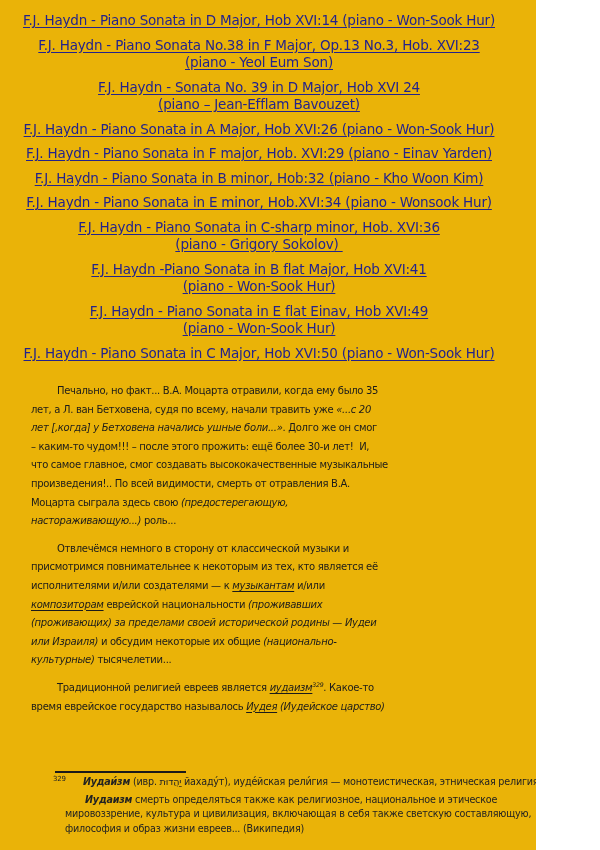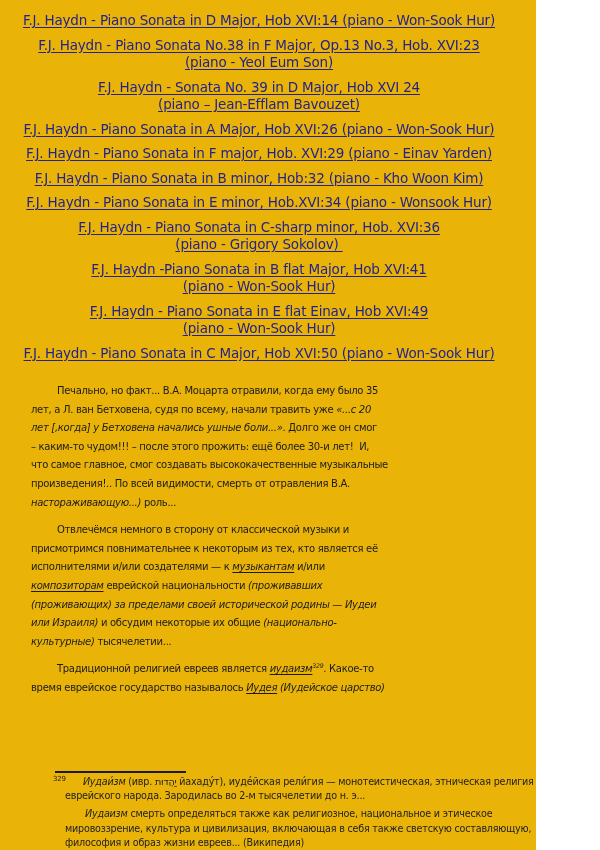--- a/index.html
+++ b/index.html
@@ -36,21 +36,21 @@
     margin: 20px 20px 0 31px;
     font-size: 10px;
     line-height: 18.6px;
     letter-spacing: -0.3px;
   }
   .para + .para { margin-top: 9px; }
   .line { white-space: pre; }
   .line.ind { padding-left: 26px; }
   .it { font-style: italic; }
   .un { text-decoration: underline; text-underline-offset: 2px; margin-top: 12px; }
-  .bd { font-weight: normal; }
+  .bd { font-weight: bold; }
   sup { font-size: 0.62em; line-height: 0; }
 
   
   .fn-sep {
     position: absolute;
     left: 55px;
     top: 771px;
     width: 131px;
     border-top: 2px solid #1a1a1a;
   }
@@ -114,20 +114,21 @@
       </a>
     </nav>
   <main class="body-text">
       <div class="para">
         <div class="line ind"><span>Печально, но факт... В.А. Моцарта отравили, когда ему было 35</span></div>
         <div class="line"><span>лет, а Л. ван Бетховена, судя по всему, начали травить уже </span><span class="it">«...с 20</span></div>
         <div class="line"><span class="it">лет [,когда] у Бетховена начались ушные боли...»</span><span>. Долго же он смог</span></div>
         <div class="line"><span>– каким-то чудом!!! – после этого прожить: ещё более 30-и лет!  И,</span></div>
         <div class="line"><span>что самое главное, смог создавать высококачественные музыкальные</span></div>
         <div class="line"><span>произведения!.. По всей видимости, смерть от отравления В.А.</span></div>
+        <div class="line"><span>Моцарта сыграла здесь свою </span><span class="it">(предостерегающую,</span></div>
         <div class="line"><span class="it">настораживающую...)</span><span> роль...</span></div>
       </div>
       <div class="para">
         <div class="line ind"><span>Отвлечёмся немного в сторону от классической музыки и</span></div>
         <div class="line"><span>присмотримся повнимательнее к некоторым из тех, кто является её</span></div>
         <div class="line"><span>исполнителями и/или создателями — к </span><span class="it un">музыкантам</span><span> и/или</span></div>
         <div class="line"><span class="it un">композиторам</span><span> еврейской национальности </span><span class="it">(проживавших</span></div>
         <div class="line"><span class="it">(проживающих) за пределами своей исторической родины — Иудеи</span></div>
         <div class="line"><span class="it">или Израиля)</span><span> и обсудим некоторые их общие </span><span class="it">(национально-</span></div>
         <div class="line"><span class="it">культурные)</span><span> тысячелетии...</span></div>
@@ -135,21 +136,20 @@
       <div class="para">
         <div class="line ind"><span>Традиционной религией евреев является </span><span class="it un">иудаизм</span><sup class="it">329</sup><span>. Какое-то</span></div>
         <div class="line"><span>время еврейское государство называлось </span><span class="it un">Иудея</span><span> </span><span class="it">(Иудейское царство)</span></div>
       </div>
     </main>
   <div class="fn-sep"></div>
   <section class="footnote">
     <div>
         <div class="fpara">
           <div class="line hang"><sup>329</sup><span>&nbsp;&nbsp;&nbsp;&nbsp;&nbsp;&nbsp;</span><span class="bd it">Иудаи́зм</span><span> (ивр. יַהֲדוּת йахаду́т), иуде́йская рели́гия — монотеистическая, этническая религия</span></div>
-          <div class="line"><span>еврейского народа. Зародилась во 2-м тысячелетии до н. э...</span></div>
         </div>
         <div class="fpara">
           <div class="line ind"><span class="bd it">Иудаизм</span><span> смерть определяться также как религиозное, национальное и этическое</span></div>
           <div class="line"><span>мировоззрение, культура и цивилизация, включающая в себя также светскую составляющую,</span></div>
           <div class="line"><span>философия и образ жизни евреев... (Википедия)</span></div>
         </div>
       </div>
   </section>
 </div>
 

